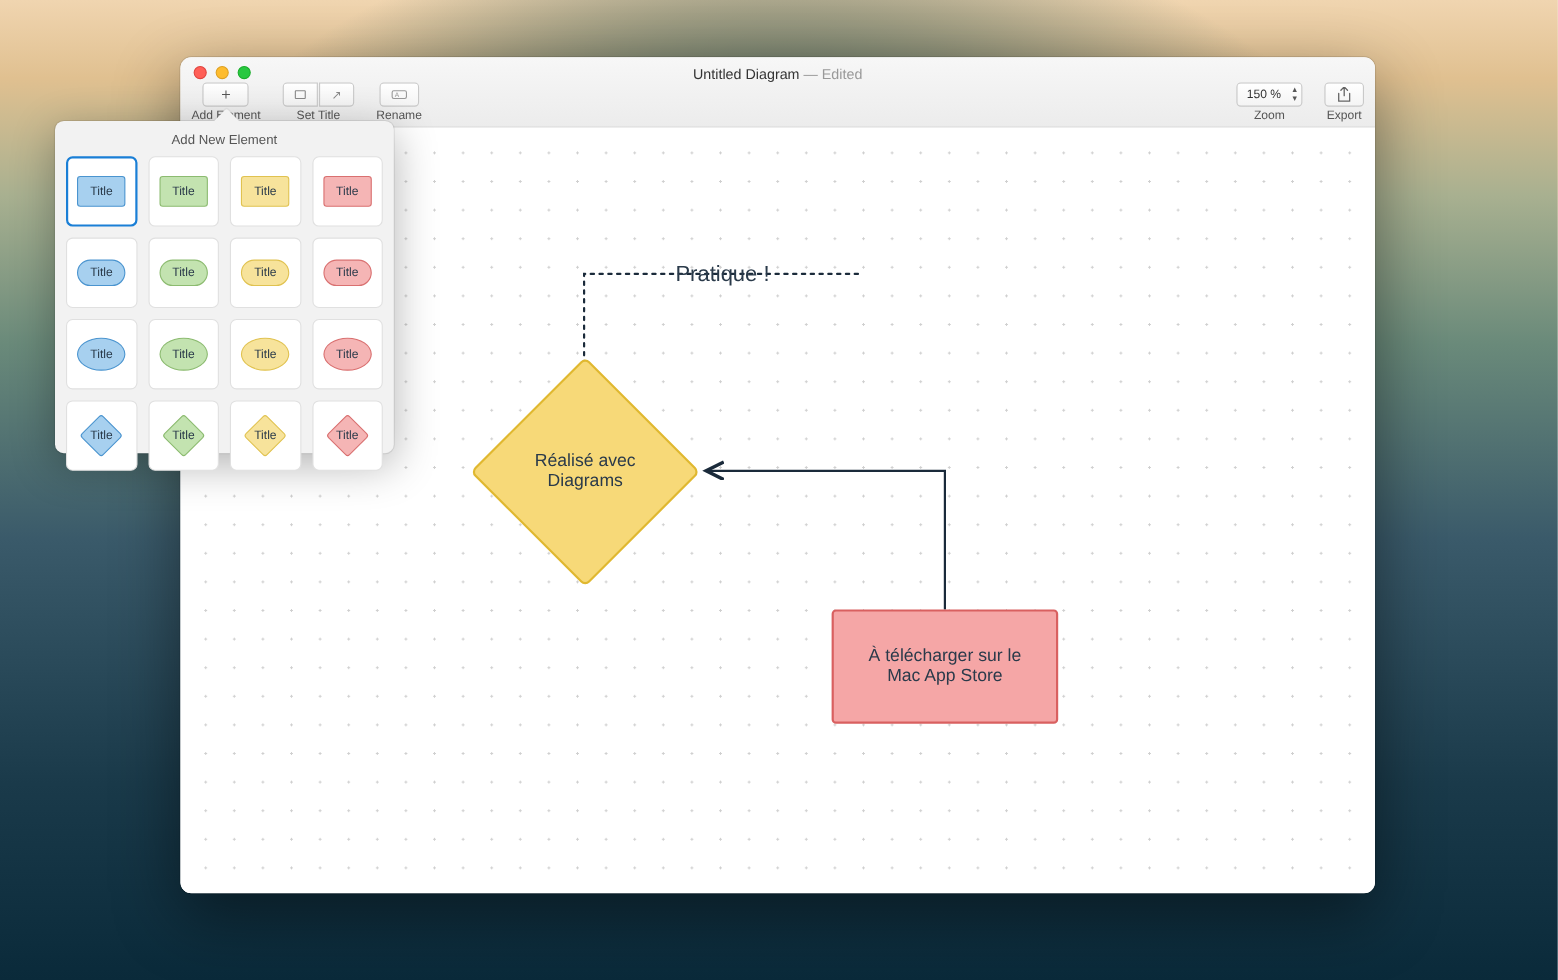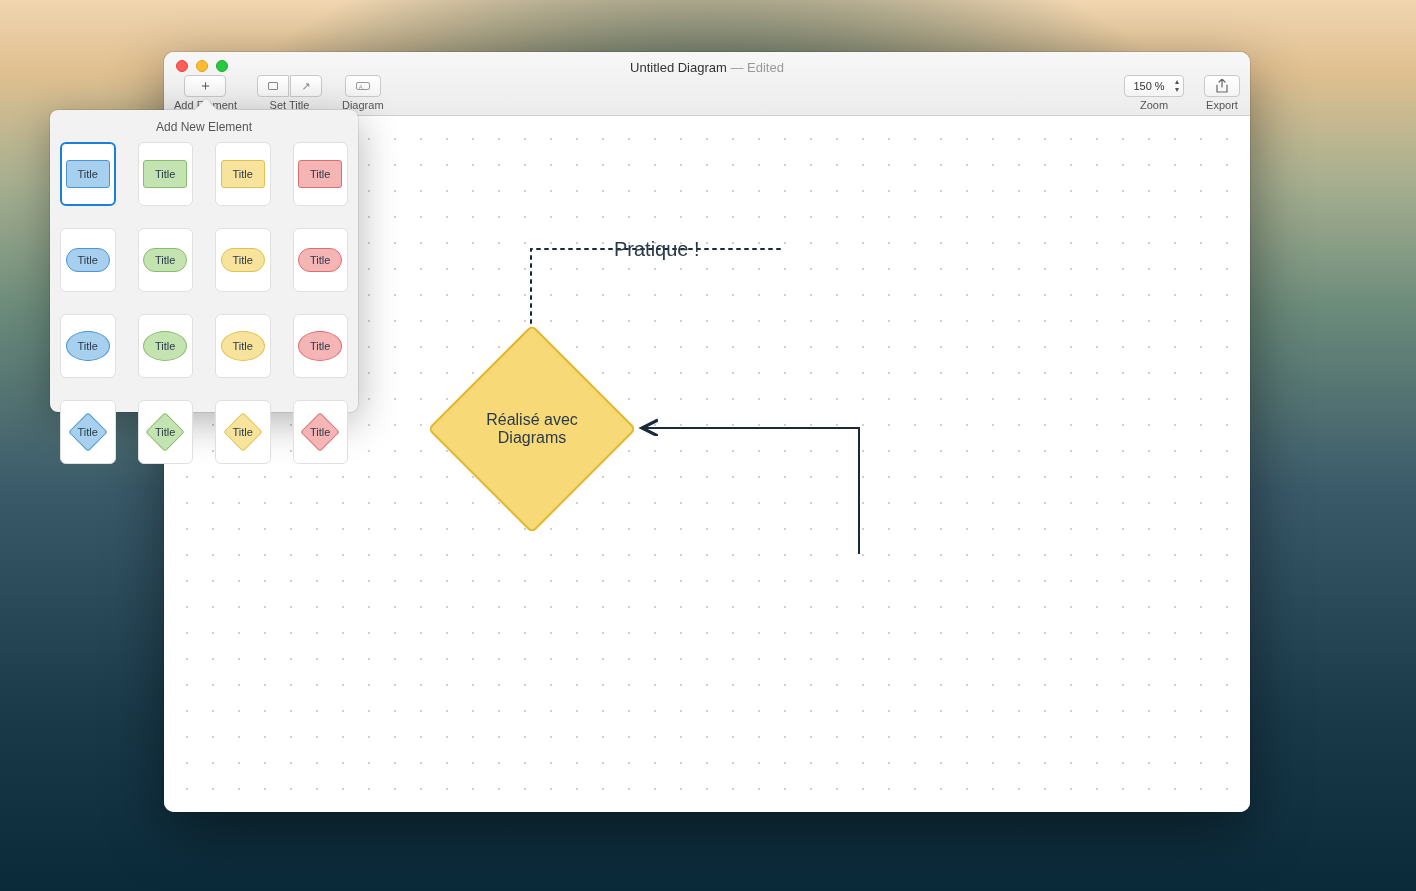--- a/index.html
+++ b/index.html
@@ -135,21 +135,21 @@
     transform: rotate(45deg);
     border-top-left-radius:2px;
     box-shadow: -1px -1px 1px rgba(0,0,0,0.05);
   }
   .popover-title {
     text-align:center; font-size:12px; color:#555; padding:10px 0 8px;
     position:relative;
   }
   .popover-grid {
     display:grid; grid-template-columns: repeat(4, 1fr);
-    gap: 22px; padding: 0 10px 10px;
+    gap: 10px; padding: 0 10px 10px;
   }
   .shape-cell {
     background:#fff; border:1px solid #e0e0e0; border-radius:6px;
     height: 64px;
     display:flex; align-items:center; justify-content:center;
     position:relative;
   }
   .shape-cell.selected {
     border: 2.5px solid #1a7fd6;
   }
@@ -203,21 +203,21 @@
       </div>
 
       <div class="tool-group">
         <div class="tool-buttons">
           <div class="tbtn" style="width:36px">
             <span style="display:inline-block;width:14px;height:8px;border:1px solid #999;border-radius:2px;position:relative;">
               <span style="position:absolute;left:2px;top:1px;font-size:6px;color:#999;">A</span>
             </span>
           </div>
         </div>
-        <div class="tool-label">Diagram</div>
+        <div class="tool-label">Rename</div>
       </div>
 
       <div class="spacer"></div>
 
       <div class="tool-group right">
         <div class="zoom-select">
           <span>150 %</span>
           <span class="zoom-arrows">▴<br>▾</span>
         </div>
         <div class="tool-label">Zoom</div>
@@ -250,20 +250,23 @@
       <path d="M695 438 L695 312 L478 312" stroke="#1a2a3a" stroke-width="2" fill="none" marker-end="url(#arrow)"></path>
     </svg>
 
 
     <div class="diamond node-yellow" style="left:294px; top:239px; width:148px; height:148px; border-radius:6px;">
       <div class="diamond-inner">
         <span>Réalisé avec Diagrams</span>
       </div>
     </div>
 
+    <div class="node node-rect node-red" style="left:592px; top:438px; width:206px; height:104px;">
+      <span style="max-width:170px">À télécharger sur le Mac App Store</span>
+    </div>
 
 
     <div class="connector-label" style="left:450px; top:122px;">Pratique !</div>
   </div>
 </div>
 
 <div class="popover">
   <div class="popover-title">Add New Element</div>
   <div class="popover-grid">
 

